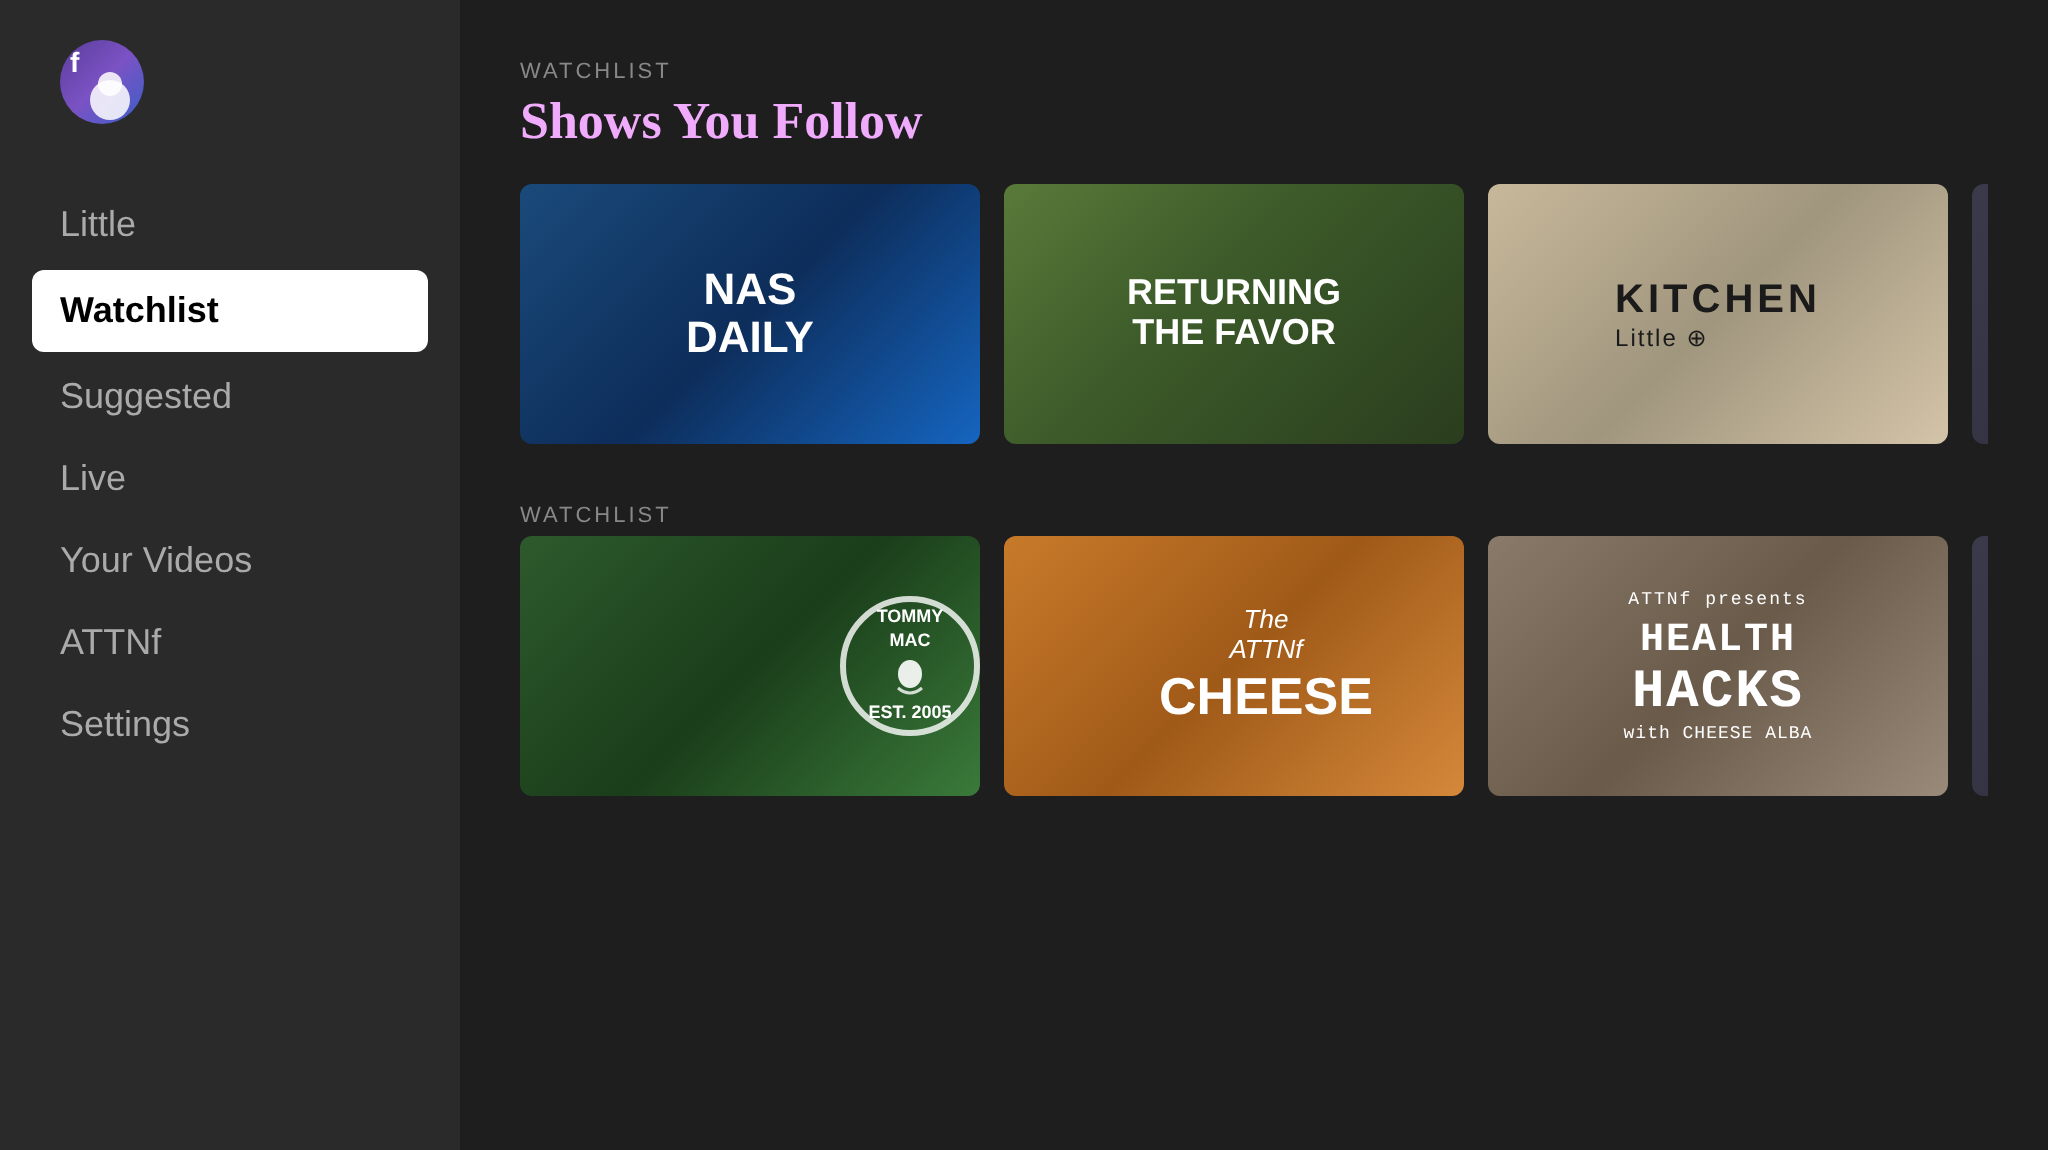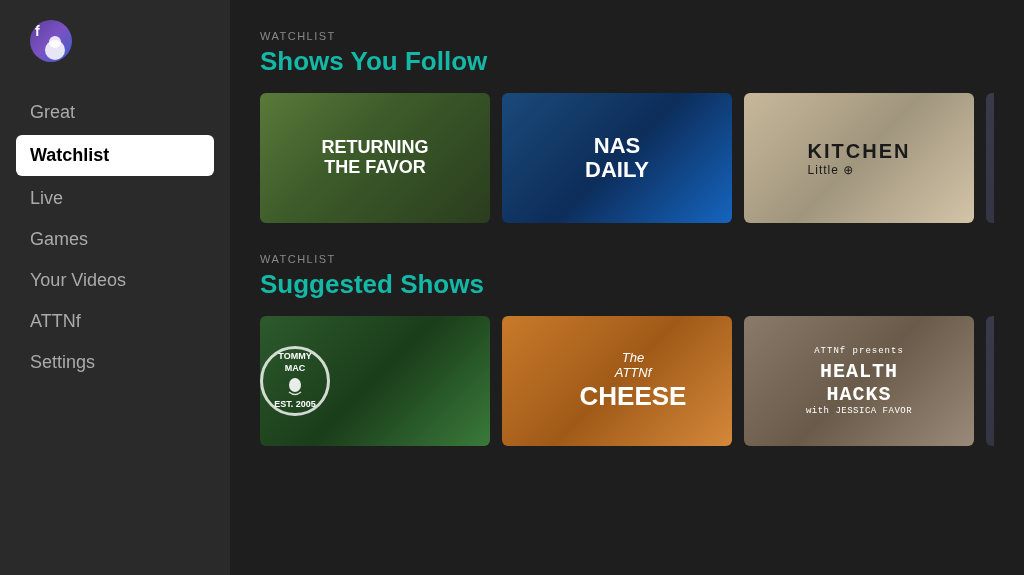--- a/index.html
+++ b/index.html
@@ -84,22 +84,23 @@
     .section-label {
       font-size: 11px;
       letter-spacing: 1.5px;
       color: #888;
       text-transform: uppercase;
       margin-bottom: 4px;
     }
     .section-title {
       font-size: 26px;
       font-weight: 700;
-      color: #14b8a6;
+      color: #f0abfc;
       margin-bottom: 16px;
+      font-family: Liberation Serif, serif;
     }
     .cards-row {
       display: flex;
       gap: 12px;
       overflow: hidden;
     }
     .card {
       width: 230px;
       height: 130px;
       border-radius: 6px;
@@ -129,21 +130,21 @@
       justify-content: center;
     }
     .card-partial {
       background: linear-gradient(135deg, #3a3a4a 0%, #2a2a3a 100%);
     }
 
     .card-tommy {
       background: linear-gradient(135deg, #2d5a2d 0%, #1a3d1a 50%, #3a7a3a 100%);
       display: flex;
       align-items: center;
-      justify-content: flex-start;
+      justify-content: flex-end;
     }
     .card-cheese {
       background: linear-gradient(135deg, #c87a2a 0%, #a05a18 50%, #d4883a 100%);
       display: flex;
       align-items: center;
       justify-content: center;
     }
     .card-health {
       background: linear-gradient(135deg, #8a7a6a 0%, #6a5a4a 50%, #9a8a7a 100%);
       display: flex;
@@ -232,21 +233,21 @@
       text-align: center;
       color: white;
       font-weight: 900;
       text-transform: uppercase;
     }
     .health-main {
       font-size: 20px;
       letter-spacing: 1px;
     }
     .health-hacks {
-      font-size: 20px;
+      font-size: 27px;
       letter-spacing: 1px;
     }
     .health-sub {
       font-size: 9px;
       font-weight: 300;
       text-transform: none;
       letter-spacing: 0.5px;
     }
 
     .partial-card {
@@ -271,62 +272,61 @@
       <svg width="42" height="42" viewBox="0 0 42 42" style="position:absolute;top:0;left:0;">
         <circle cx="21" cy="21" r="21" fill="none"></circle>
 
         <circle cx="25" cy="30" r="10" fill="rgba(255,255,255,0.85)"></circle>
         <circle cx="25" cy="22" r="6" fill="rgba(255,255,255,0.85)"></circle>
       </svg>
     </div>
   </div>
 
   <nav class="nav-items">
-    <div class="nav-item">Great</div>
+    <div class="nav-item">Little</div>
     <div class="nav-item active">Watchlist</div>
+    <div class="nav-item">Suggested</div>
     <div class="nav-item">Live</div>
-    <div class="nav-item">Games</div>
     <div class="nav-item">Your Videos</div>
     <div class="nav-item">ATTNf</div>
     <div class="nav-item">Settings</div>
   </nav>
 </div>
 
 <div class="main">
 
   <div class="section">
     <div class="section-label">WATCHLIST</div>
     <div class="section-title">Shows You Follow</div>
     <div class="cards-row">
 
+      <div class="card card-nas">
+        <div class="show-text large">NAS<br>DAILY</div>
+      </div>
+
       <div class="card card-returning">
         <div class="show-text medium">RETURNING<br>THE FAVOR</div>
-      </div>
-
-      <div class="card card-nas">
-        <div class="show-text large">NAS<br>DAILY</div>
       </div>
 
       <div class="card card-kitchen">
         <div class="kitchen-text">
           <div class="kitchen-main">KITCHEN</div>
           <div class="kitchen-sub">Little ⊕</div>
         </div>
       </div>
 
       <div class="partial-card">
         <div class="partial-card-inner card-partial"></div>
       </div>
 
     </div>
   </div>
 
   <div class="section">
     <div class="section-label">WATCHLIST</div>
-    <div class="section-title">Suggested Shows</div>
     <div class="cards-row">
 
       <div class="card card-tommy">
         <div class="tommy-logo">
           <span>TOMMY</span>
           <span>MAC</span>
           <svg width="24" height="24" viewBox="0 0 24 24" fill="white">
             <ellipse cx="12" cy="10" rx="6" ry="7" fill="white" opacity="0.9"></ellipse>
             <path d="M6 17 Q12 22 18 17" stroke="white" stroke-width="1.5" fill="none" opacity="0.8"></path>
           </svg>
@@ -340,21 +340,21 @@
           <div class="cheese-great">ATTNf</div>
           <div class="cheese-cheese">CHEESE</div>
         </div>
       </div>
 
       <div class="card card-health">
         <div class="health-text">
           <div style="font-size:9px;font-weight:300;letter-spacing:1px;margin-bottom:4px;text-transform:none;">ATTNf presents</div>
           <div class="health-main">HEALTH</div>
           <div class="health-hacks">HACKS</div>
-          <div class="health-sub">with JESSICA FAVOR</div>
+          <div class="health-sub">with CHEESE ALBA</div>
         </div>
       </div>
 
       <div class="partial-card">
         <div class="partial-card-inner card-partial"></div>
       </div>
 
     </div>
   </div>
 

